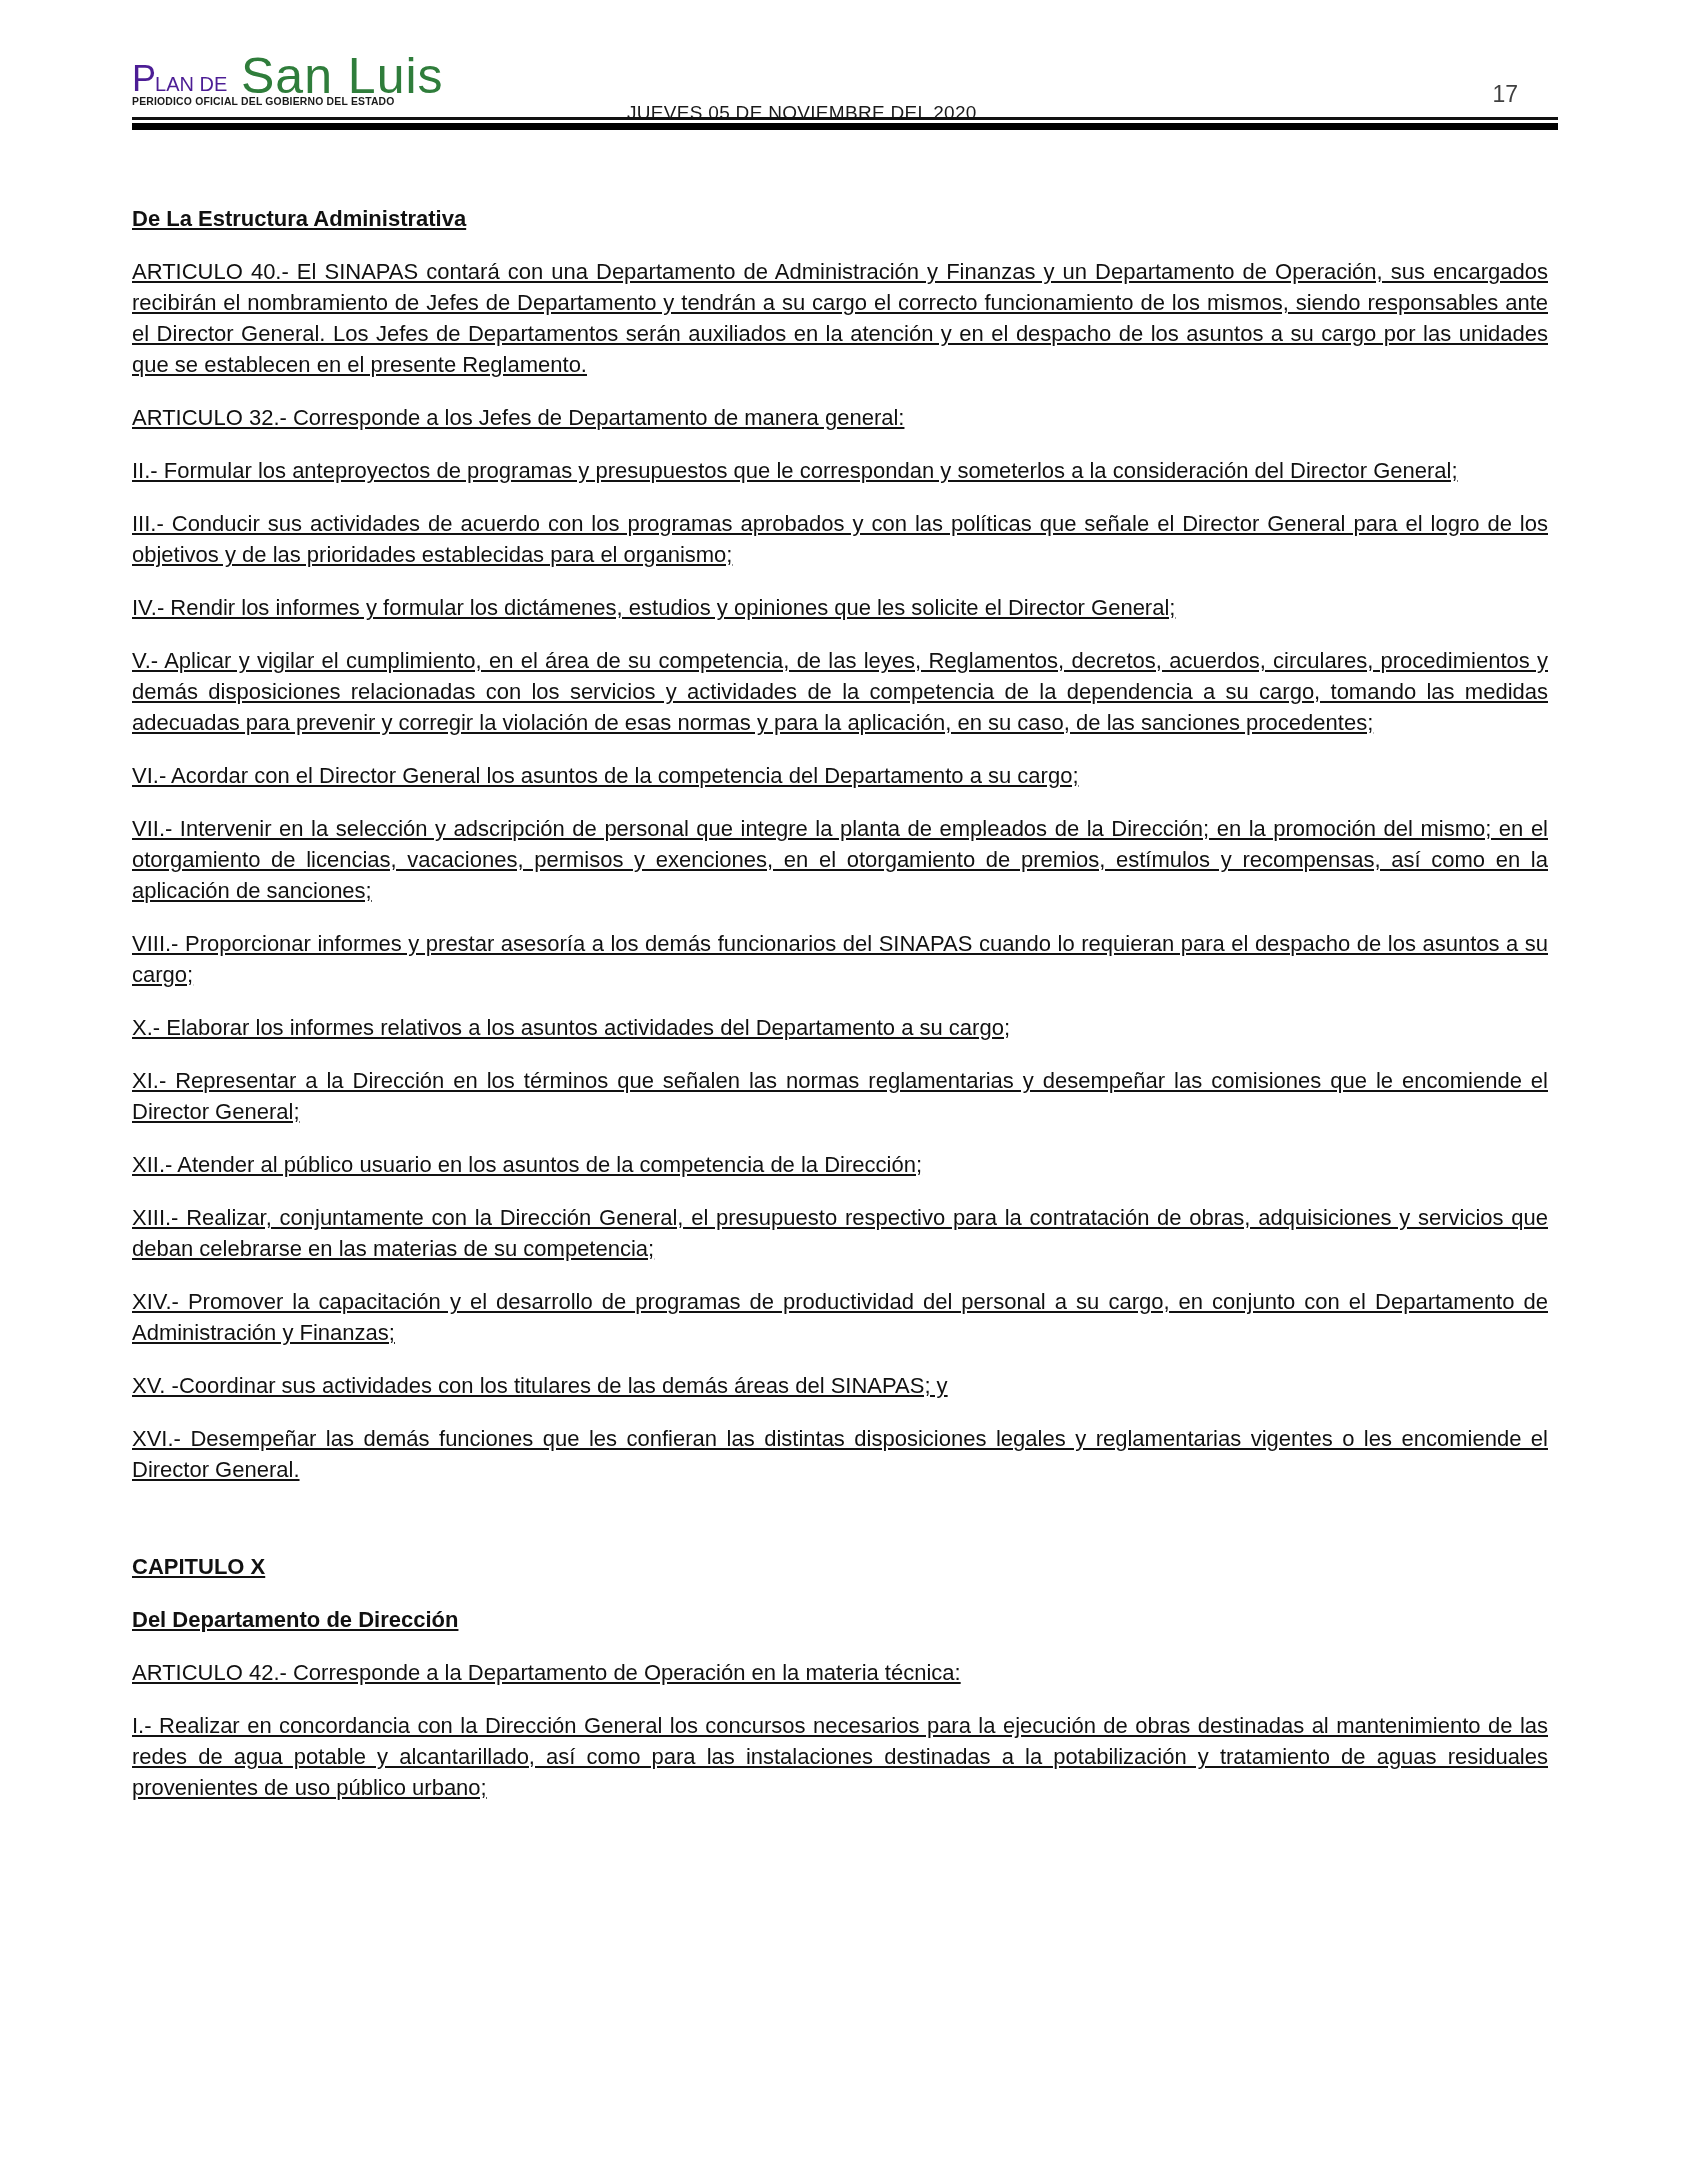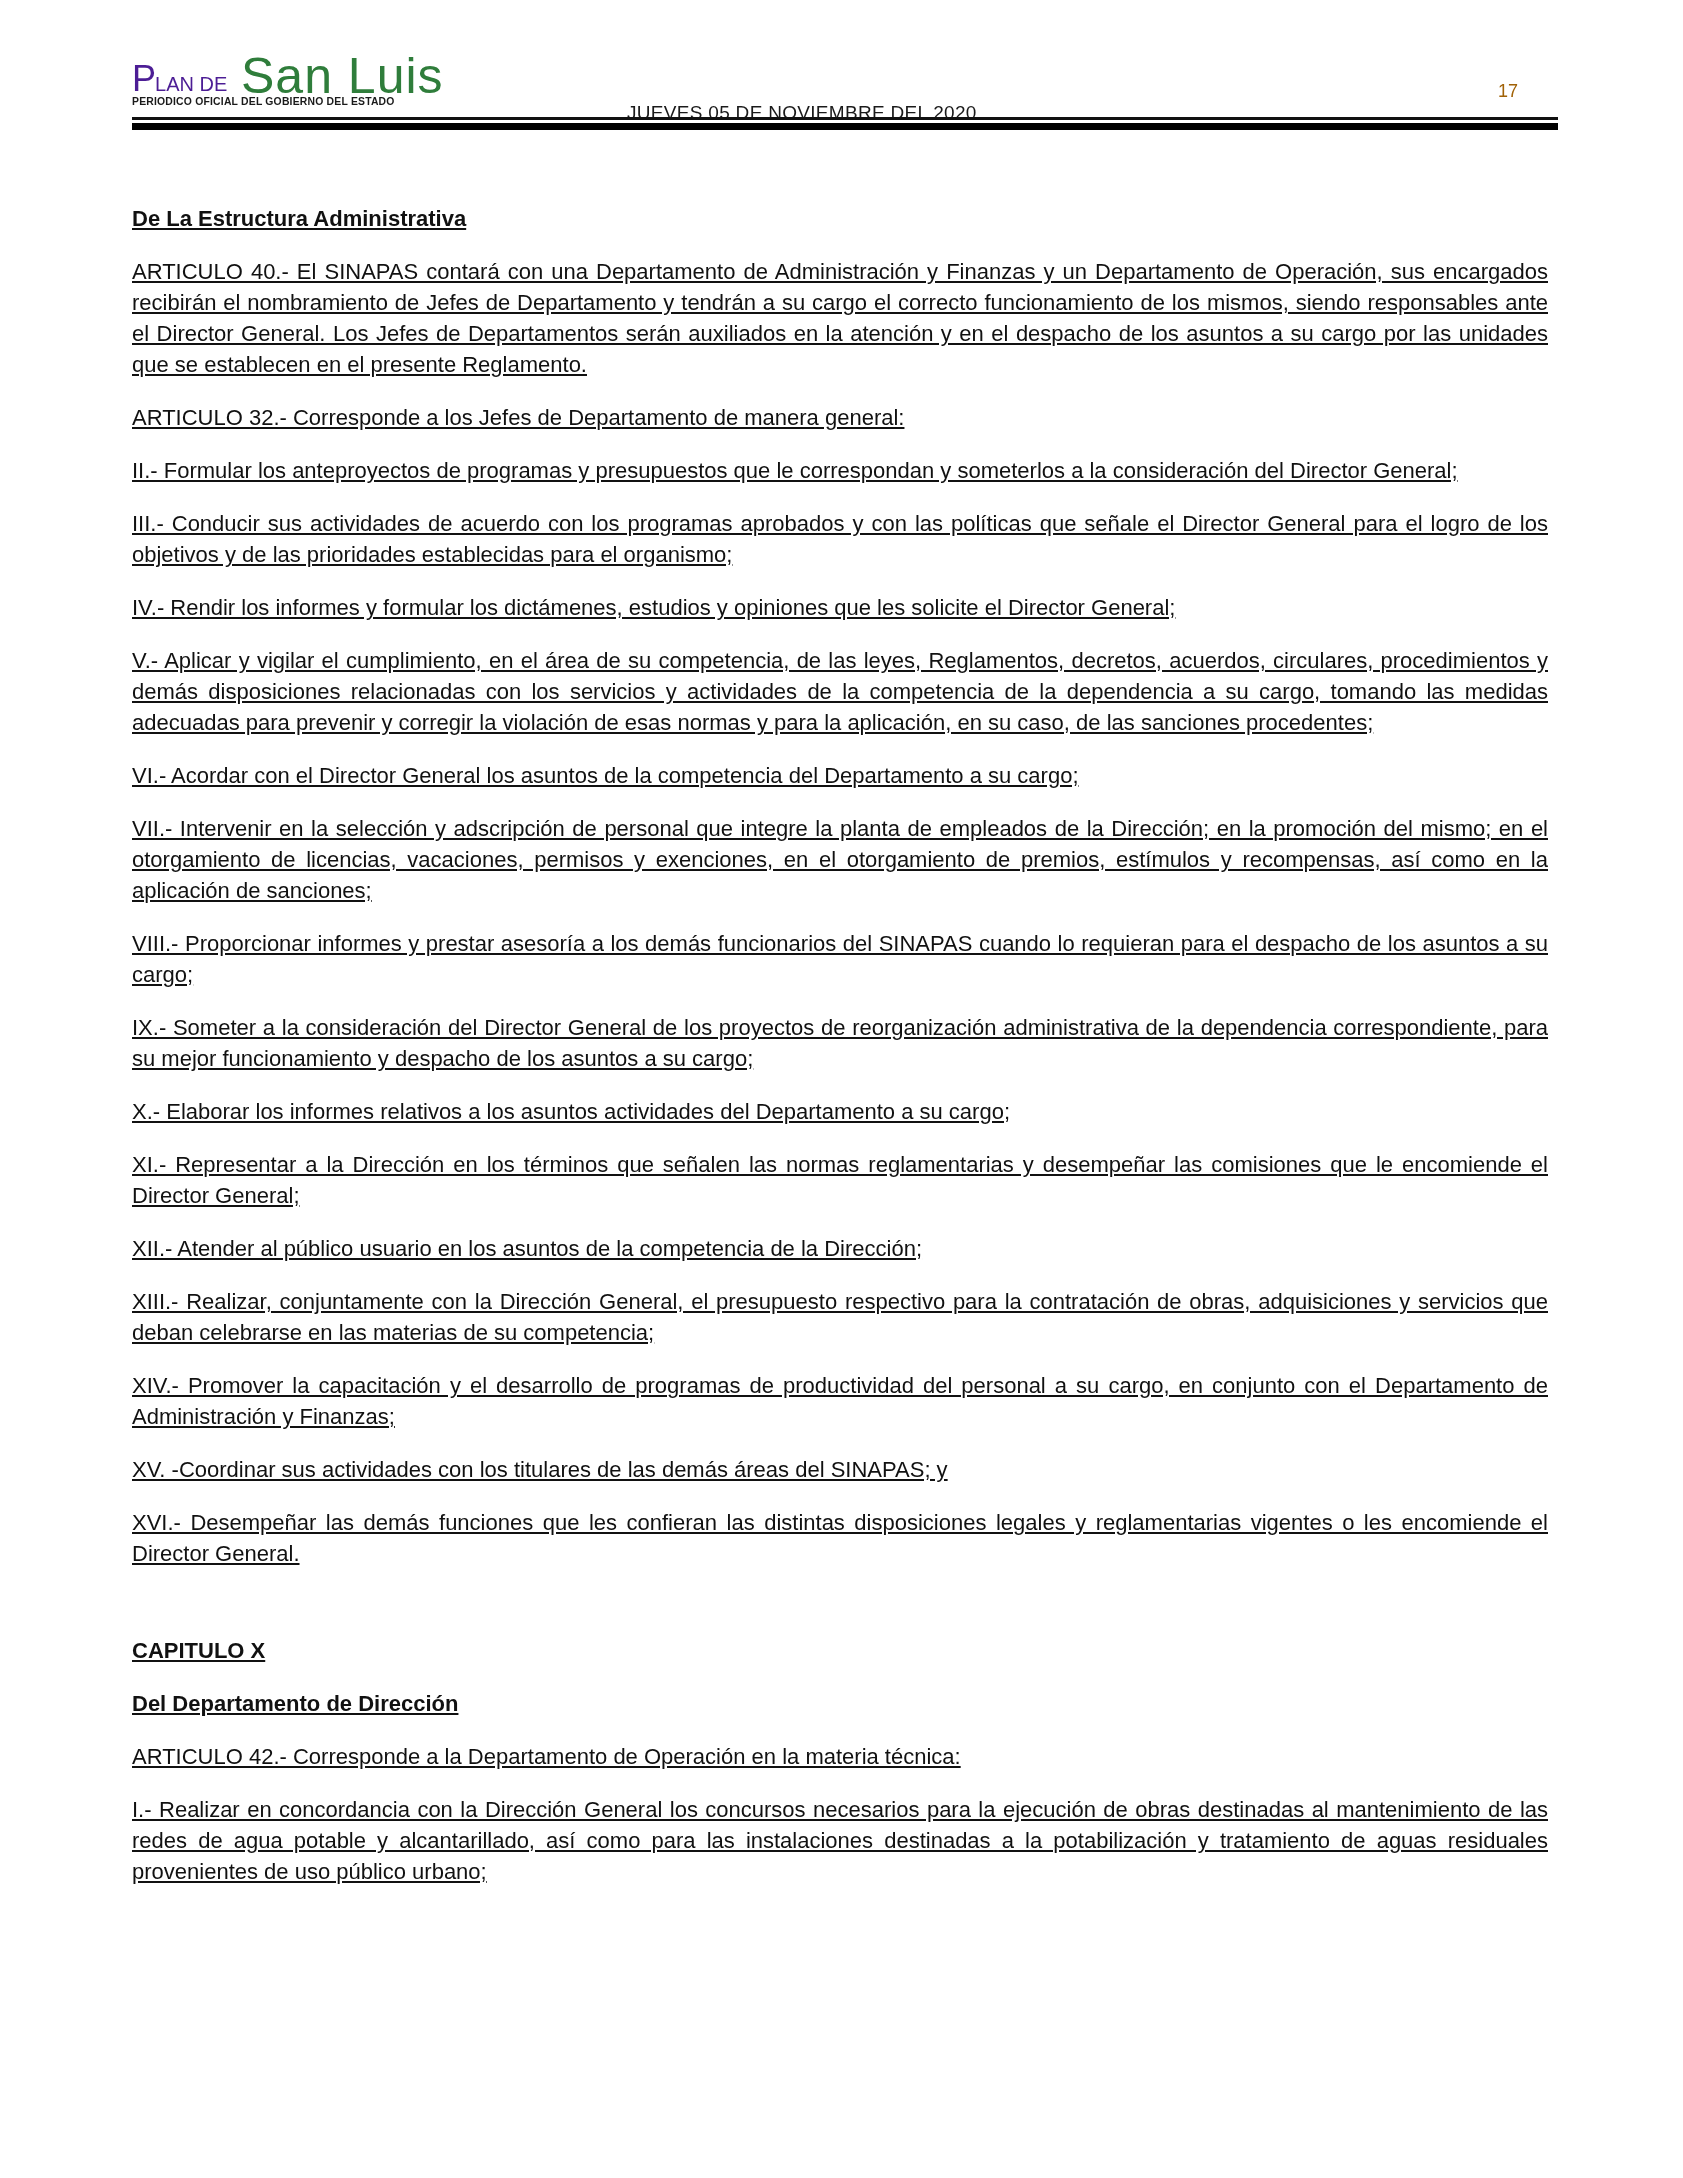--- a/index.html
+++ b/index.html
@@ -80,22 +80,22 @@
       color: #1a1a1a;
       white-space: nowrap;
       letter-spacing: 0.3px;
       margin-top: 21px;
     }
     .header-page {
       position: absolute;
       right: 40px;
       top: 30px;
       font-family: "Liberation Sans", sans-serif;
-      font-size: 18px;
-      color: #a16207;
+      font-size: 23px;
+      color: #404040;
     }
     .rule-thin {
       position: absolute;
       left: 0;
       top: 66px;
       width: 1426px;
       height: 3px;
       background: #111111;
     }
     .rule-thick {
@@ -164,21 +164,20 @@
 
   <p>ARTICULO 32.- Corresponde a los Jefes de Departamento de manera general:</p>
 
   <p>II.- Formular los anteproyectos de programas y presupuestos que le correspondan y someterlos a la consideración del Director General;</p>
   <p>III.- Conducir sus actividades de acuerdo con los programas aprobados y con las políticas que señale el Director General para el logro de los objetivos y de las prioridades establecidas para el organismo;</p>
   <p>IV.- Rendir los informes y formular los dictámenes, estudios y opiniones que les solicite el Director General;</p>
   <p>V.- Aplicar y vigilar el cumplimiento, en el área de su competencia, de las leyes, Reglamentos, decretos, acuerdos, circulares, procedimientos y demás disposiciones relacionadas con los servicios y actividades de la competencia de la dependencia a su cargo, tomando las medidas adecuadas para prevenir y corregir la violación de esas normas y para la aplicación, en su caso, de las sanciones procedentes;</p>
   <p>VI.- Acordar con el Director General los asuntos de la competencia del Departamento a su cargo;</p>
   <p>VII.- Intervenir en la selección y adscripción de personal que integre la planta de empleados de la Dirección; en la promoción del mismo; en el otorgamiento de licencias, vacaciones, permisos y exenciones, en el otorgamiento de premios, estímulos y recompensas, así como en la aplicación de sanciones;</p>
   <p>VIII.- Proporcionar informes y prestar asesoría a los demás funcionarios del SINAPAS cuando lo requieran para el despacho de los asuntos a su cargo;</p>
-  <p>IX.- Someter a la consideración del Director General de los proyectos de reorganización administrativa de la dependencia correspondiente, para su mejor funcionamiento y despacho de los asuntos a su cargo;</p>
   <p>X.- Elaborar los informes relativos a los asuntos actividades del Departamento a su cargo;</p>
   <p>XI.- Representar a la Dirección en los términos que señalen las normas reglamentarias y desempeñar las comisiones que le encomiende el Director General;</p>
   <p>XII.- Atender al público usuario en los asuntos de la competencia de la Dirección;</p>
   <p>XIII.- Realizar, conjuntamente con la Dirección General, el presupuesto respectivo para la contratación de obras, adquisiciones y servicios que deban celebrarse en las materias de su competencia;</p>
   <p>XIV.- Promover la capacitación y el desarrollo de programas de productividad del personal a su cargo, en conjunto con el Departamento de Administración y Finanzas;</p>
   <p>XV. -Coordinar sus actividades con los titulares de las demás áreas del SINAPAS; y</p>
   <p>XVI.- Desempeñar las demás funciones que les confieran las distintas disposiciones legales y reglamentarias vigentes o les encomiende el Director General.</p>
 
   <div class="gap-before-chapter"></div>
 

